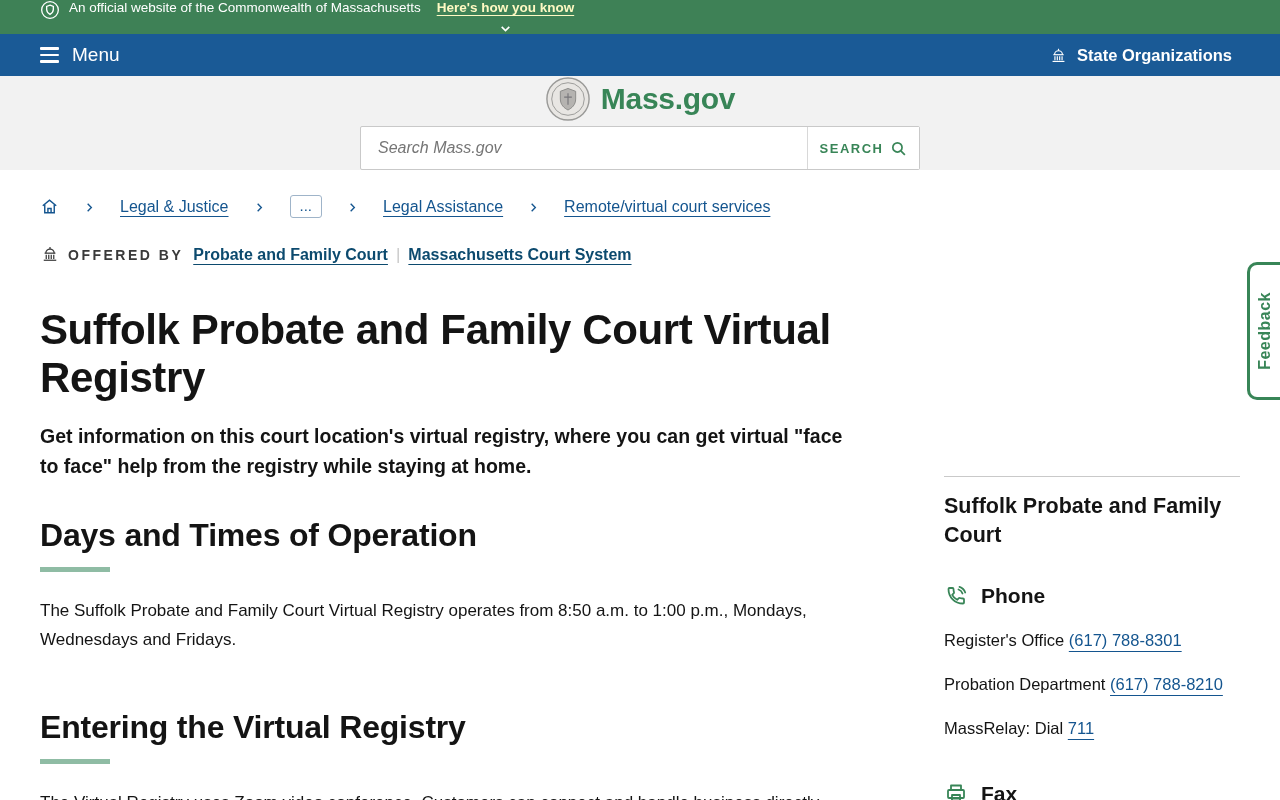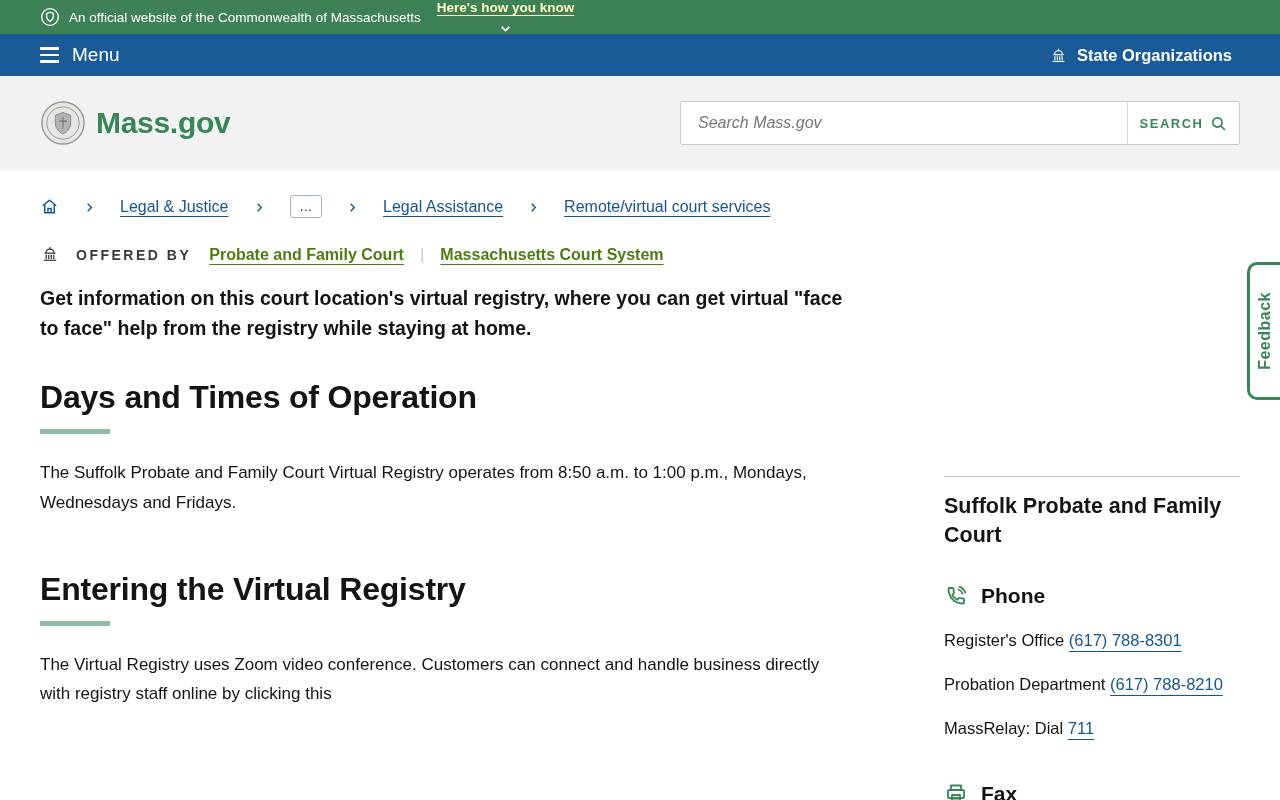--- a/index.html
+++ b/index.html
@@ -8,21 +8,21 @@
   body {
     width: 1280px; height: 800px; overflow: hidden; position: relative;
     background: #ffffff; color: #141414;
     font-family: "Liberation Sans", sans-serif;
   }
   a { cursor: pointer; }
 
   
   .banner {
     height: 34px; background: #3E8156; color: #fff;
-    display: flex; align-items: center; padding: 16px 40px; font-size: 13.5px;
+    display: flex; align-items: flex-start; padding: 0 40px; font-size: 13.5px;
   }
   .banner .seal-wrap { width: 20px; height: 20px; margin-right: 9px; flex: none; }
   .hyk {
     color: #fef9c3; font-weight: 700; text-decoration: underline; text-underline-offset: 3px;
     margin-left: 16px; display: inline-flex; align-items: center; gap: 5px; flex-direction: column;
   }
   .hyk svg { margin-top: 2px; }
 
   
   .menubar {
@@ -33,20 +33,21 @@
   .menu-left { display: flex; align-items: center; gap: 13px; font-size: 19px; font-weight: 400; cursor: pointer; }
   .hamburger { display: inline-flex; flex-direction: column; gap: 4px; }
   .hamburger span { display: block; width: 19px; height: 2.5px; background: #fff; border-radius: 1px; }
   .menu-right { display: flex; align-items: center; gap: 9px; font-size: 16.5px; font-weight: 700; cursor: pointer; }
 
   
   .site-header {
     height: 94px; background: #F2F2F2;
     display: flex; align-items: center; justify-content: space-between;
     padding: 0 40px;
+    flex-direction: column;
   }
   .logo { display: flex; align-items: center; gap: 10px; cursor: pointer; }
   .logo-seal { width: 46px; height: 46px; flex: none; }
   .logo-text { color: #388557; font-size: 30px; font-weight: 700; letter-spacing: -0.3px; }
   .searchbar {
     display: flex; width: 560px; height: 44px; background: #fff;
     border: 1px solid #c9c9c9; border-radius: 2px;
   }
   .search-input {
     flex: 1; border: none; outline: none; padding: 0 17px;
@@ -69,23 +70,23 @@
     color: #14558F; text-decoration: underline; text-underline-offset: 4px; text-decoration-thickness: 1px;
   }
   .bc-ellipsis {
     border: 1px solid #9fb4c9; border-radius: 3px; padding: 1px 9px 3px;
     color: #14558F; font-size: 15px; background: #fff; cursor: pointer;
   }
   .bc-sep { display: inline-flex; margin-top: 1px; }
   .home-link { display: inline-flex; }
 
   
-  .offered { display: flex; align-items: center; gap: 16px; padding: 27px 40px 0; text-align: center; }
+  .offered { display: flex; align-items: center; gap: 8px; padding: 27px 40px 0; text-align: center; }
   .offered-label { font-size: 14px; font-weight: 700; letter-spacing: 2.5px; color: #3a3a3a; margin-right: 2px; }
-  .offered a { color: #4d7c0f; font-size: 16px; font-weight: 600; text-decoration: underline; text-underline-offset: 4px; }
+  .offered a { color: #0c4a6e; font-size: 16px; font-weight: 600; text-decoration: underline; text-underline-offset: 4px; }
   .offered .divider { color: #c9c9c9; font-size: 17px; }
   .offered-icon { margin-top: -2px; }
 
   
   .content-row { display: flex; padding: 0 40px; align-items: flex-start; }
   .main-col { width: 842px; }
   h1.page-title { font-size: 42px; line-height: 1.15; font-weight: 700; margin: 41px 0 0; letter-spacing: -0.4px; }
   .lead { font-size: 19.5px; font-weight: 700; line-height: 1.55; margin: 18px 0 0; width: 818px; }
   h2.section-h { font-size: 32px; font-weight: 700; margin: 36px 0 0; letter-spacing: -0.2px; }
   h2.section-h.second { margin-top: 54px; }
@@ -226,20 +227,21 @@
     <line x1="4.5" y1="19.5" x2="19.5" y2="19.5"></line>
   </svg>
   <span class="offered-label">OFFERED BY</span>
   <a>Probate and Family Court</a>
   <span class="divider">|</span>
   <a>Massachusetts Court System</a>
 </div>
 
 <div class="content-row">
   <div class="main-col">
+    <h1 class="page-title">Suffolk Probate and Family Court Virtual Registry</h1>
     <p class="lead">Get information on this court location's virtual registry, where you can get virtual "face to face" help from the registry while staying at home.</p>
 
     <h2 class="section-h">Days and Times of Operation</h2>
     <div class="h2-bar"></div>
     <p class="body-p">The Suffolk Probate and Family Court Virtual Registry operates from 8:50 a.m. to 1:00 p.m., Mondays, Wednesdays and Fridays.</p>
 
     <h2 class="section-h second">Entering the Virtual Registry</h2>
     <div class="h2-bar"></div>
     <p class="body-p"><span>The Virtual Registry uses Zoom video conference. Customers can connect and handle business directly with registry staff online by clicking this </span></p>
   </div>

